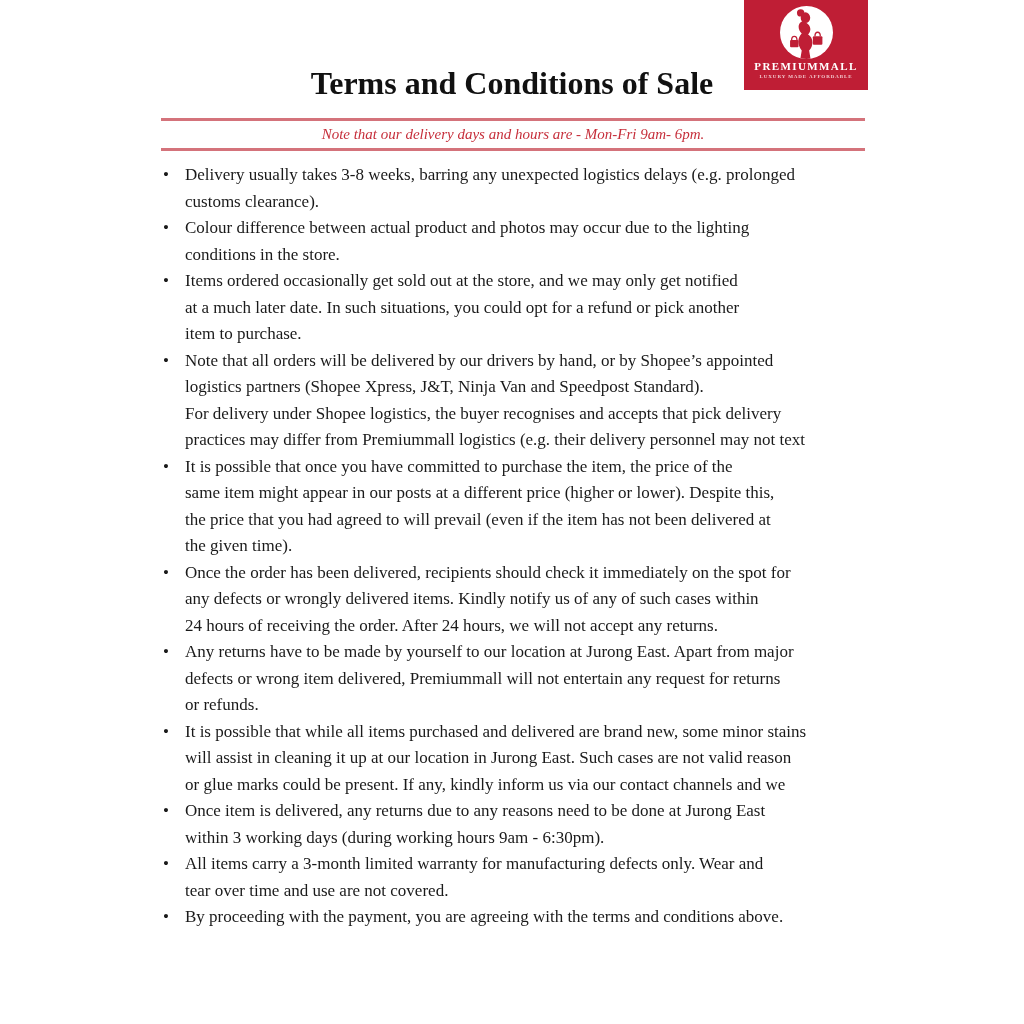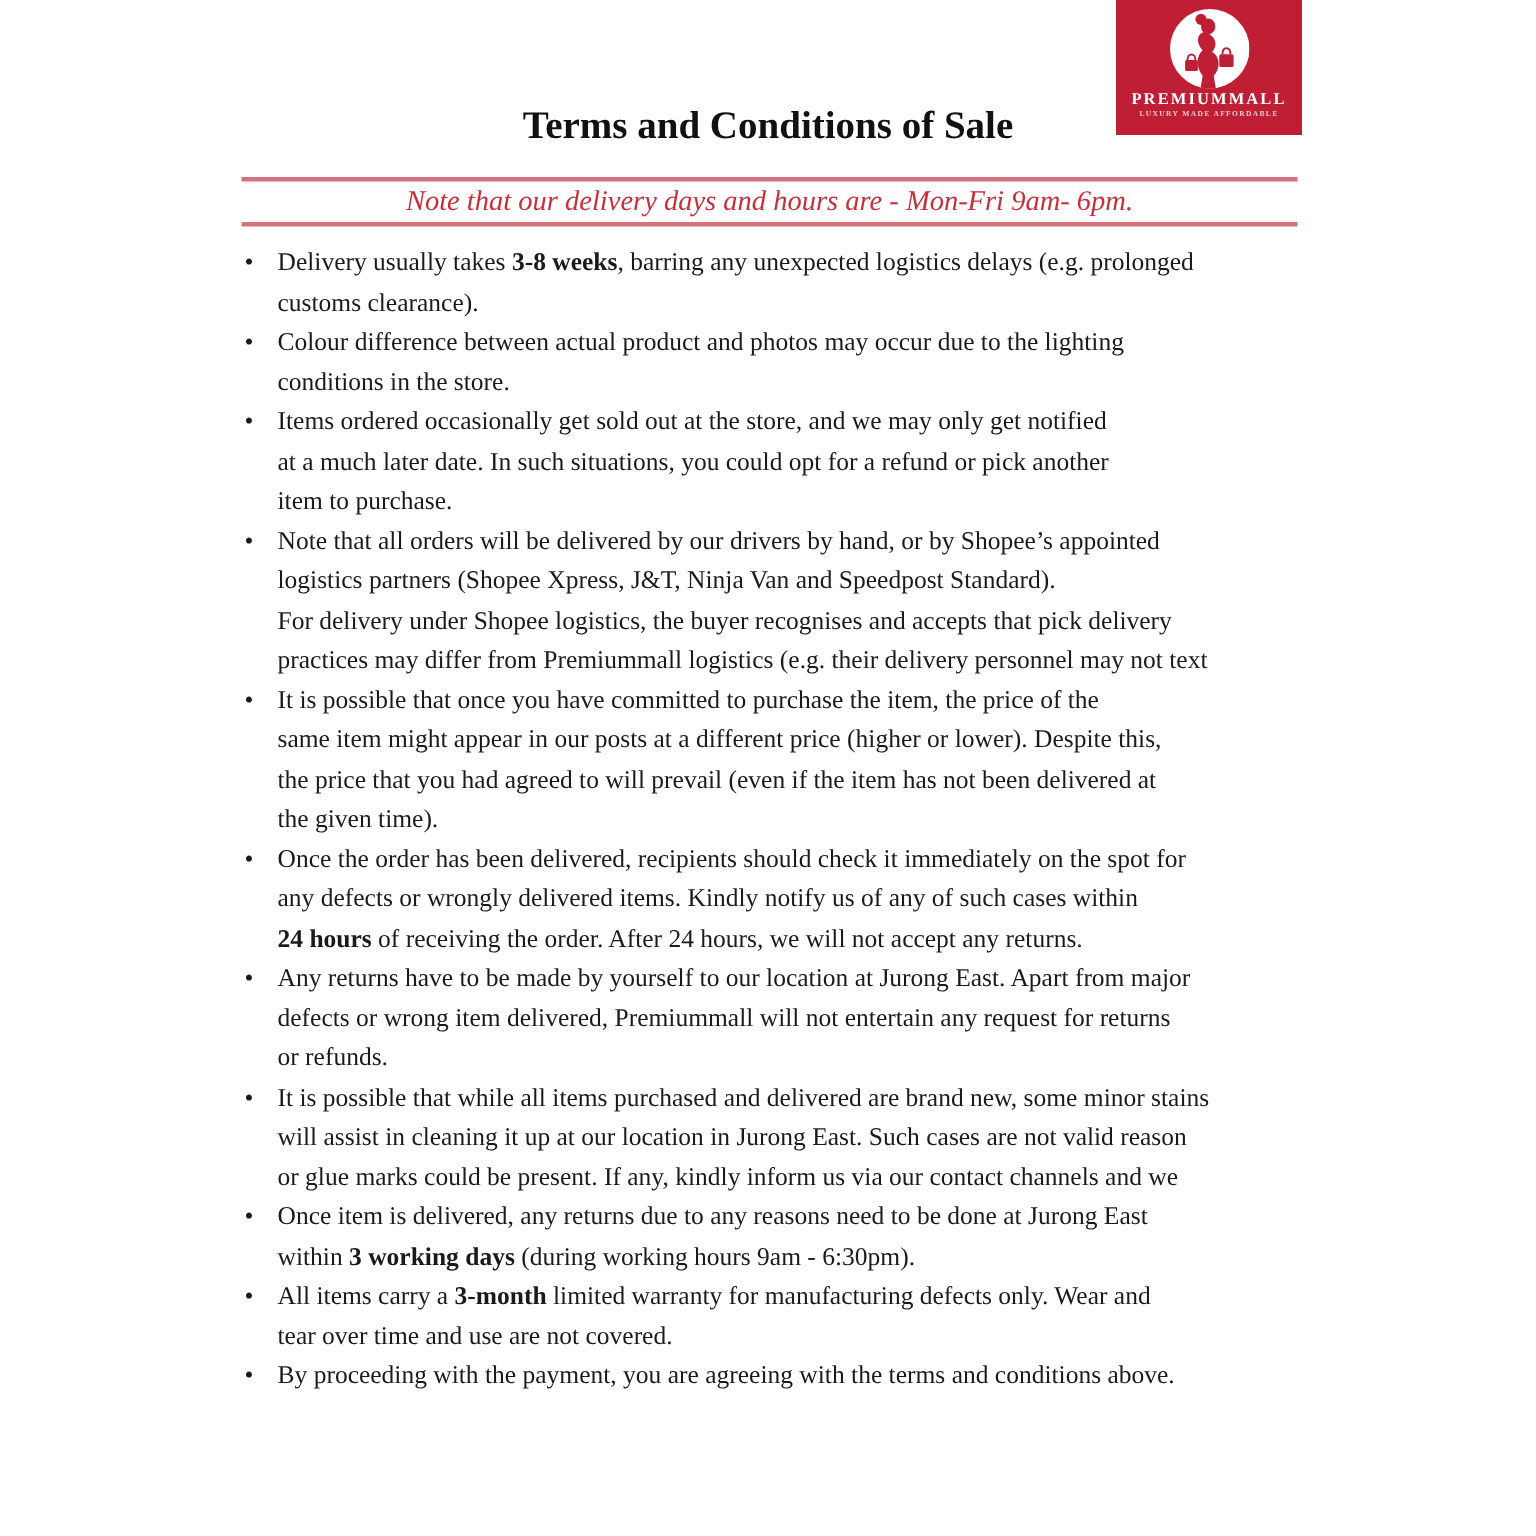--- a/index.html
+++ b/index.html
@@ -17,38 +17,38 @@
     margin-top:1px; color:#ffffff; font-size:11px; letter-spacing:1.4px;
     white-space:nowrap; line-height:12px;
   }
   .tagline {
     margin-top:2px; color:#f2c9ce; font-size:5px; letter-spacing:0.9px;
     white-space:nowrap; line-height:6px;
   }
   
   .title {
     position:absolute; left:0; top:68px; width:1024px; margin:0;
-    text-align:center; font-size:26px; line-height:31px; font-weight:bold; color:#111111;
+    text-align:center; font-size:32px; line-height:31px; font-weight:bold; color:#111111;
   }
   
   .rule { position:absolute; left:161px; width:704px; height:3px; background:#d4737b; }
   .rule-top { top:118px; }
   .rule-bottom { top:148px; }
   .note {
     position:absolute; left:161px; top:121px; width:704px; height:27px;
-    line-height:27px; text-align:center; font-style:italic; font-size:19px; color:#c62f3b;
+    line-height:27px; text-align:center; font-style:italic; font-size:15px; color:#c62f3b;
     white-space:nowrap;
   }
   
   .terms { position:absolute; left:163px; top:162px; width:720px; font-size:17px; }
   .bullet-item { display:flex; align-items:flex-start; }
   .marker { width:22px; flex:0 0 22px; line-height:26.5px; font-size:17px; }
   .lines { flex:1; }
   .line { line-height:26.5px; white-space:nowrap; }
-  .b { font-weight:bold;text-align:right; }
+  .b { font-weight:normal;text-align:right; }
 </style>
 </head>
 <body>
 
 <div class="page">
 
   <div class="logo" style="background: rgb(191, 30, 53); font-weight: bold;">
     <svg viewBox="0 0 100 100" aria-hidden="true" style="color: rgb(191, 30, 53);">
       <defs>
           <clipPath id="cp">

